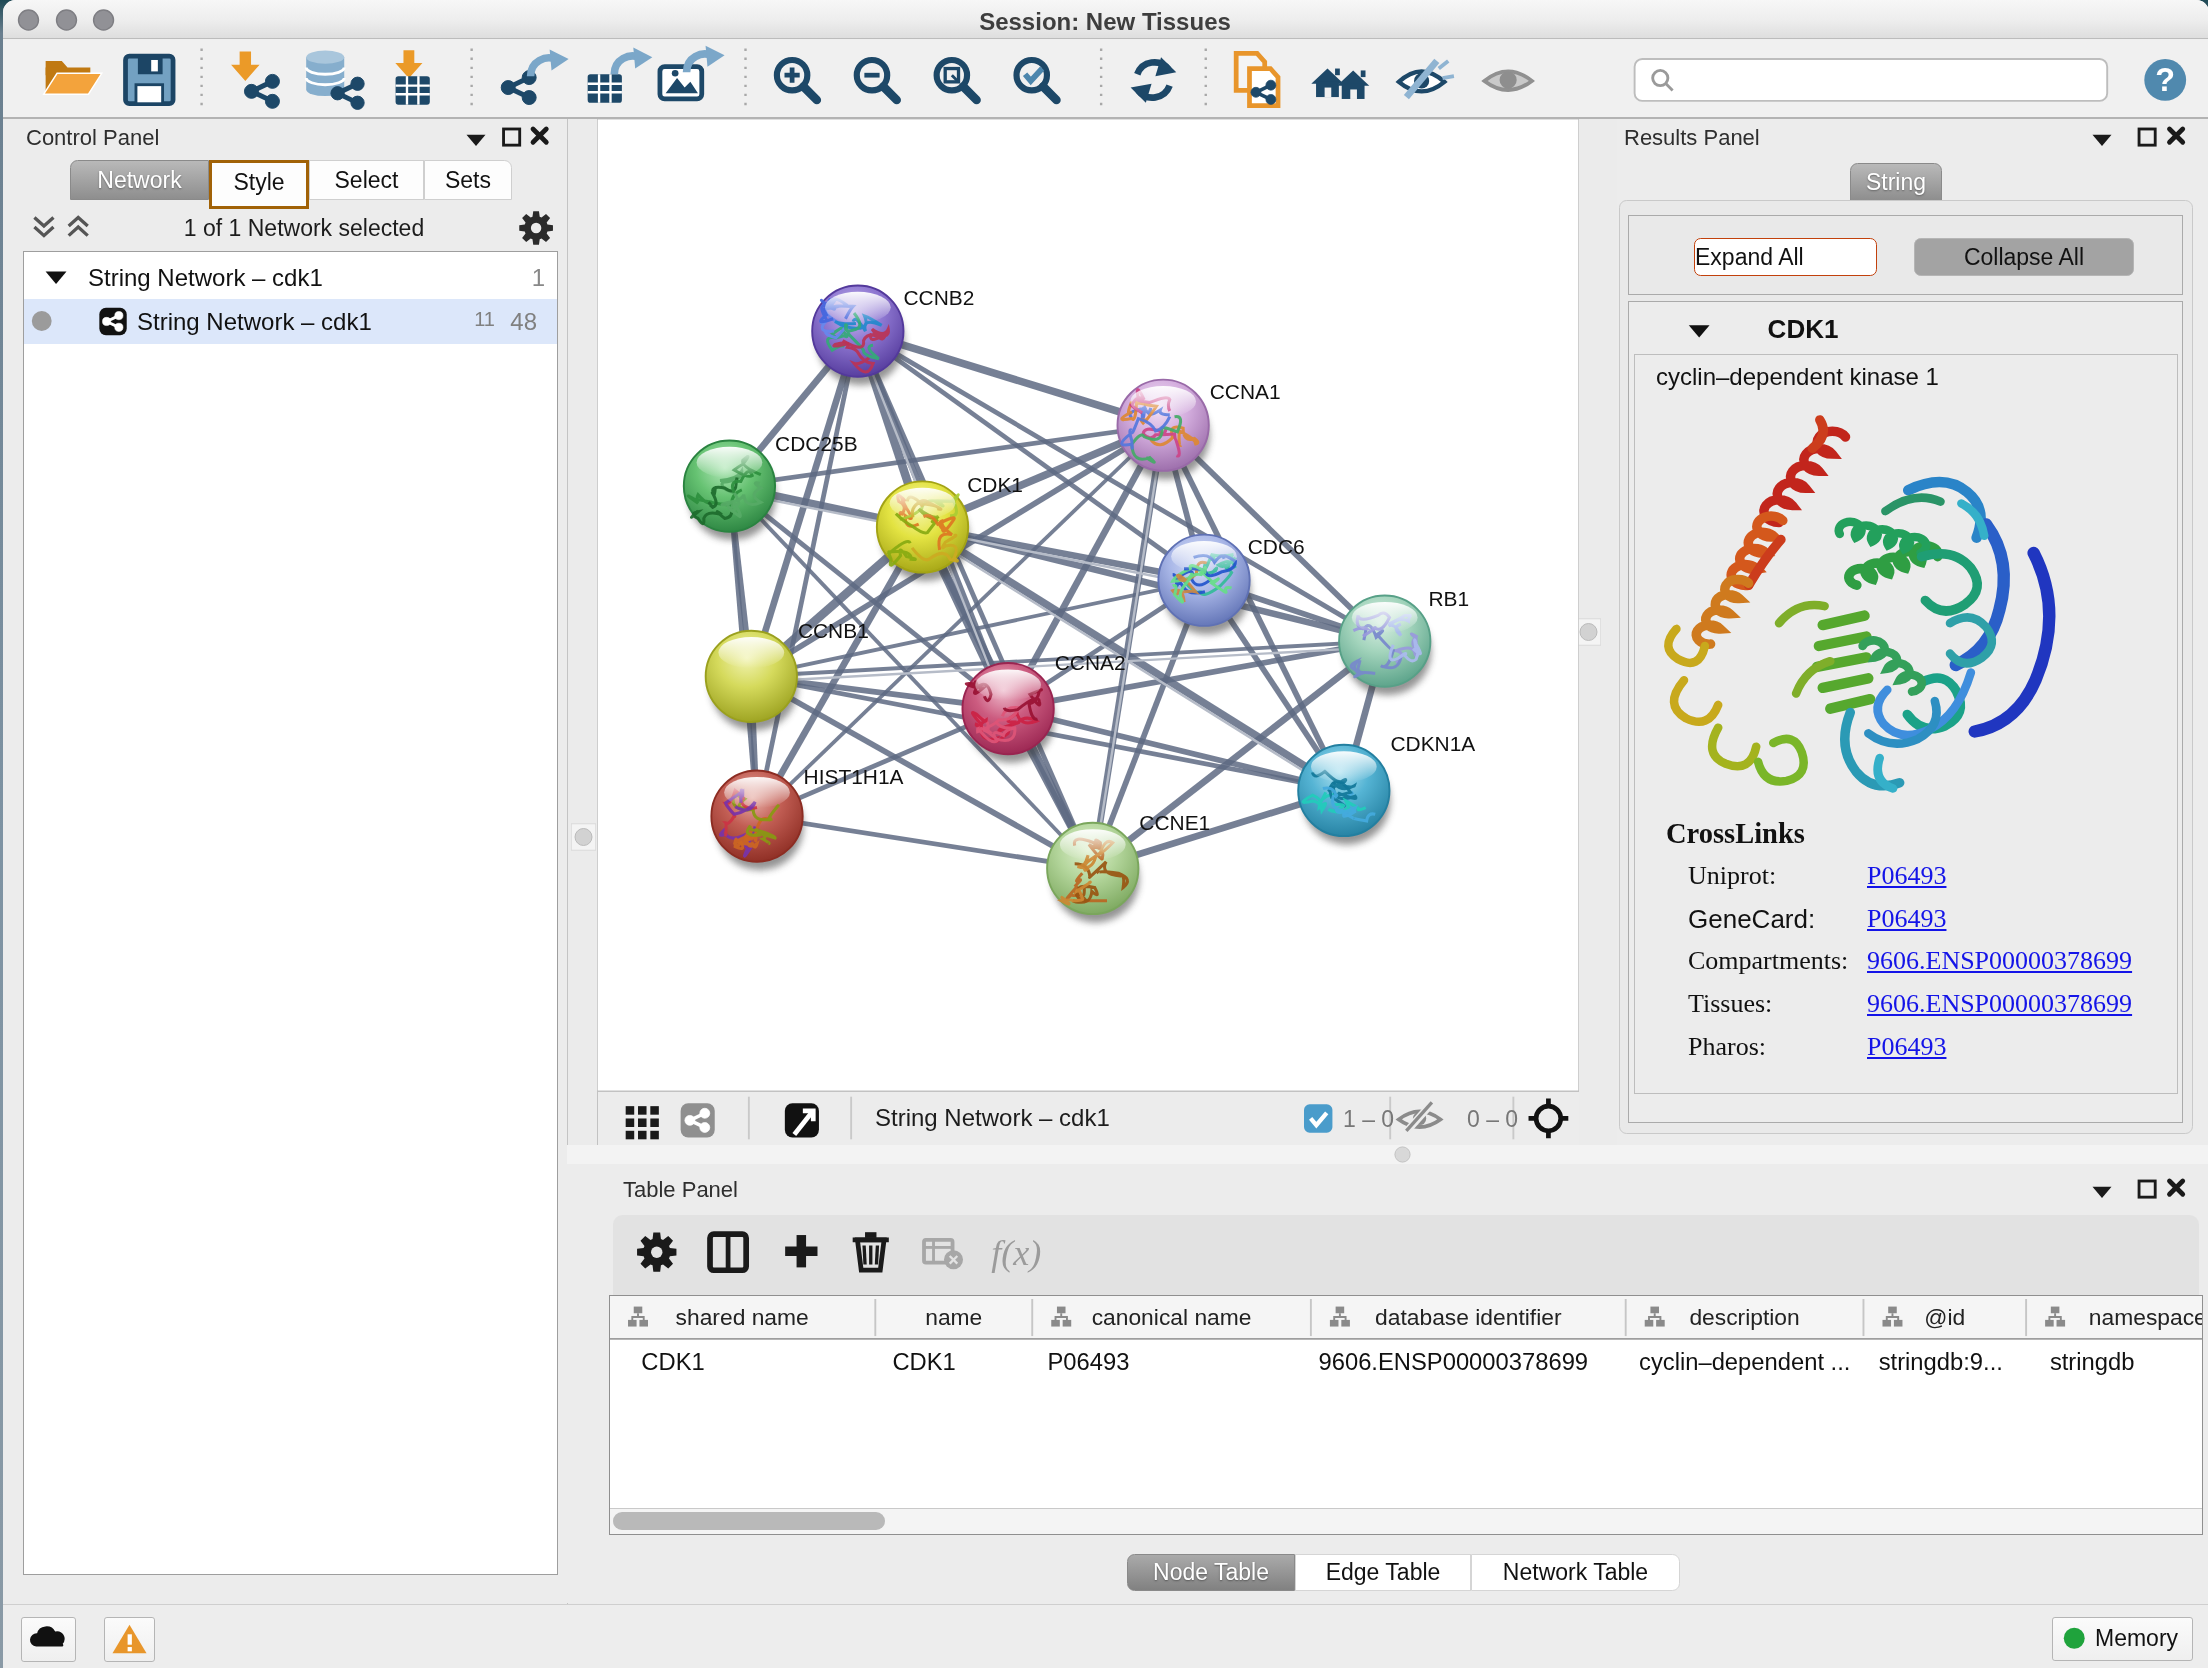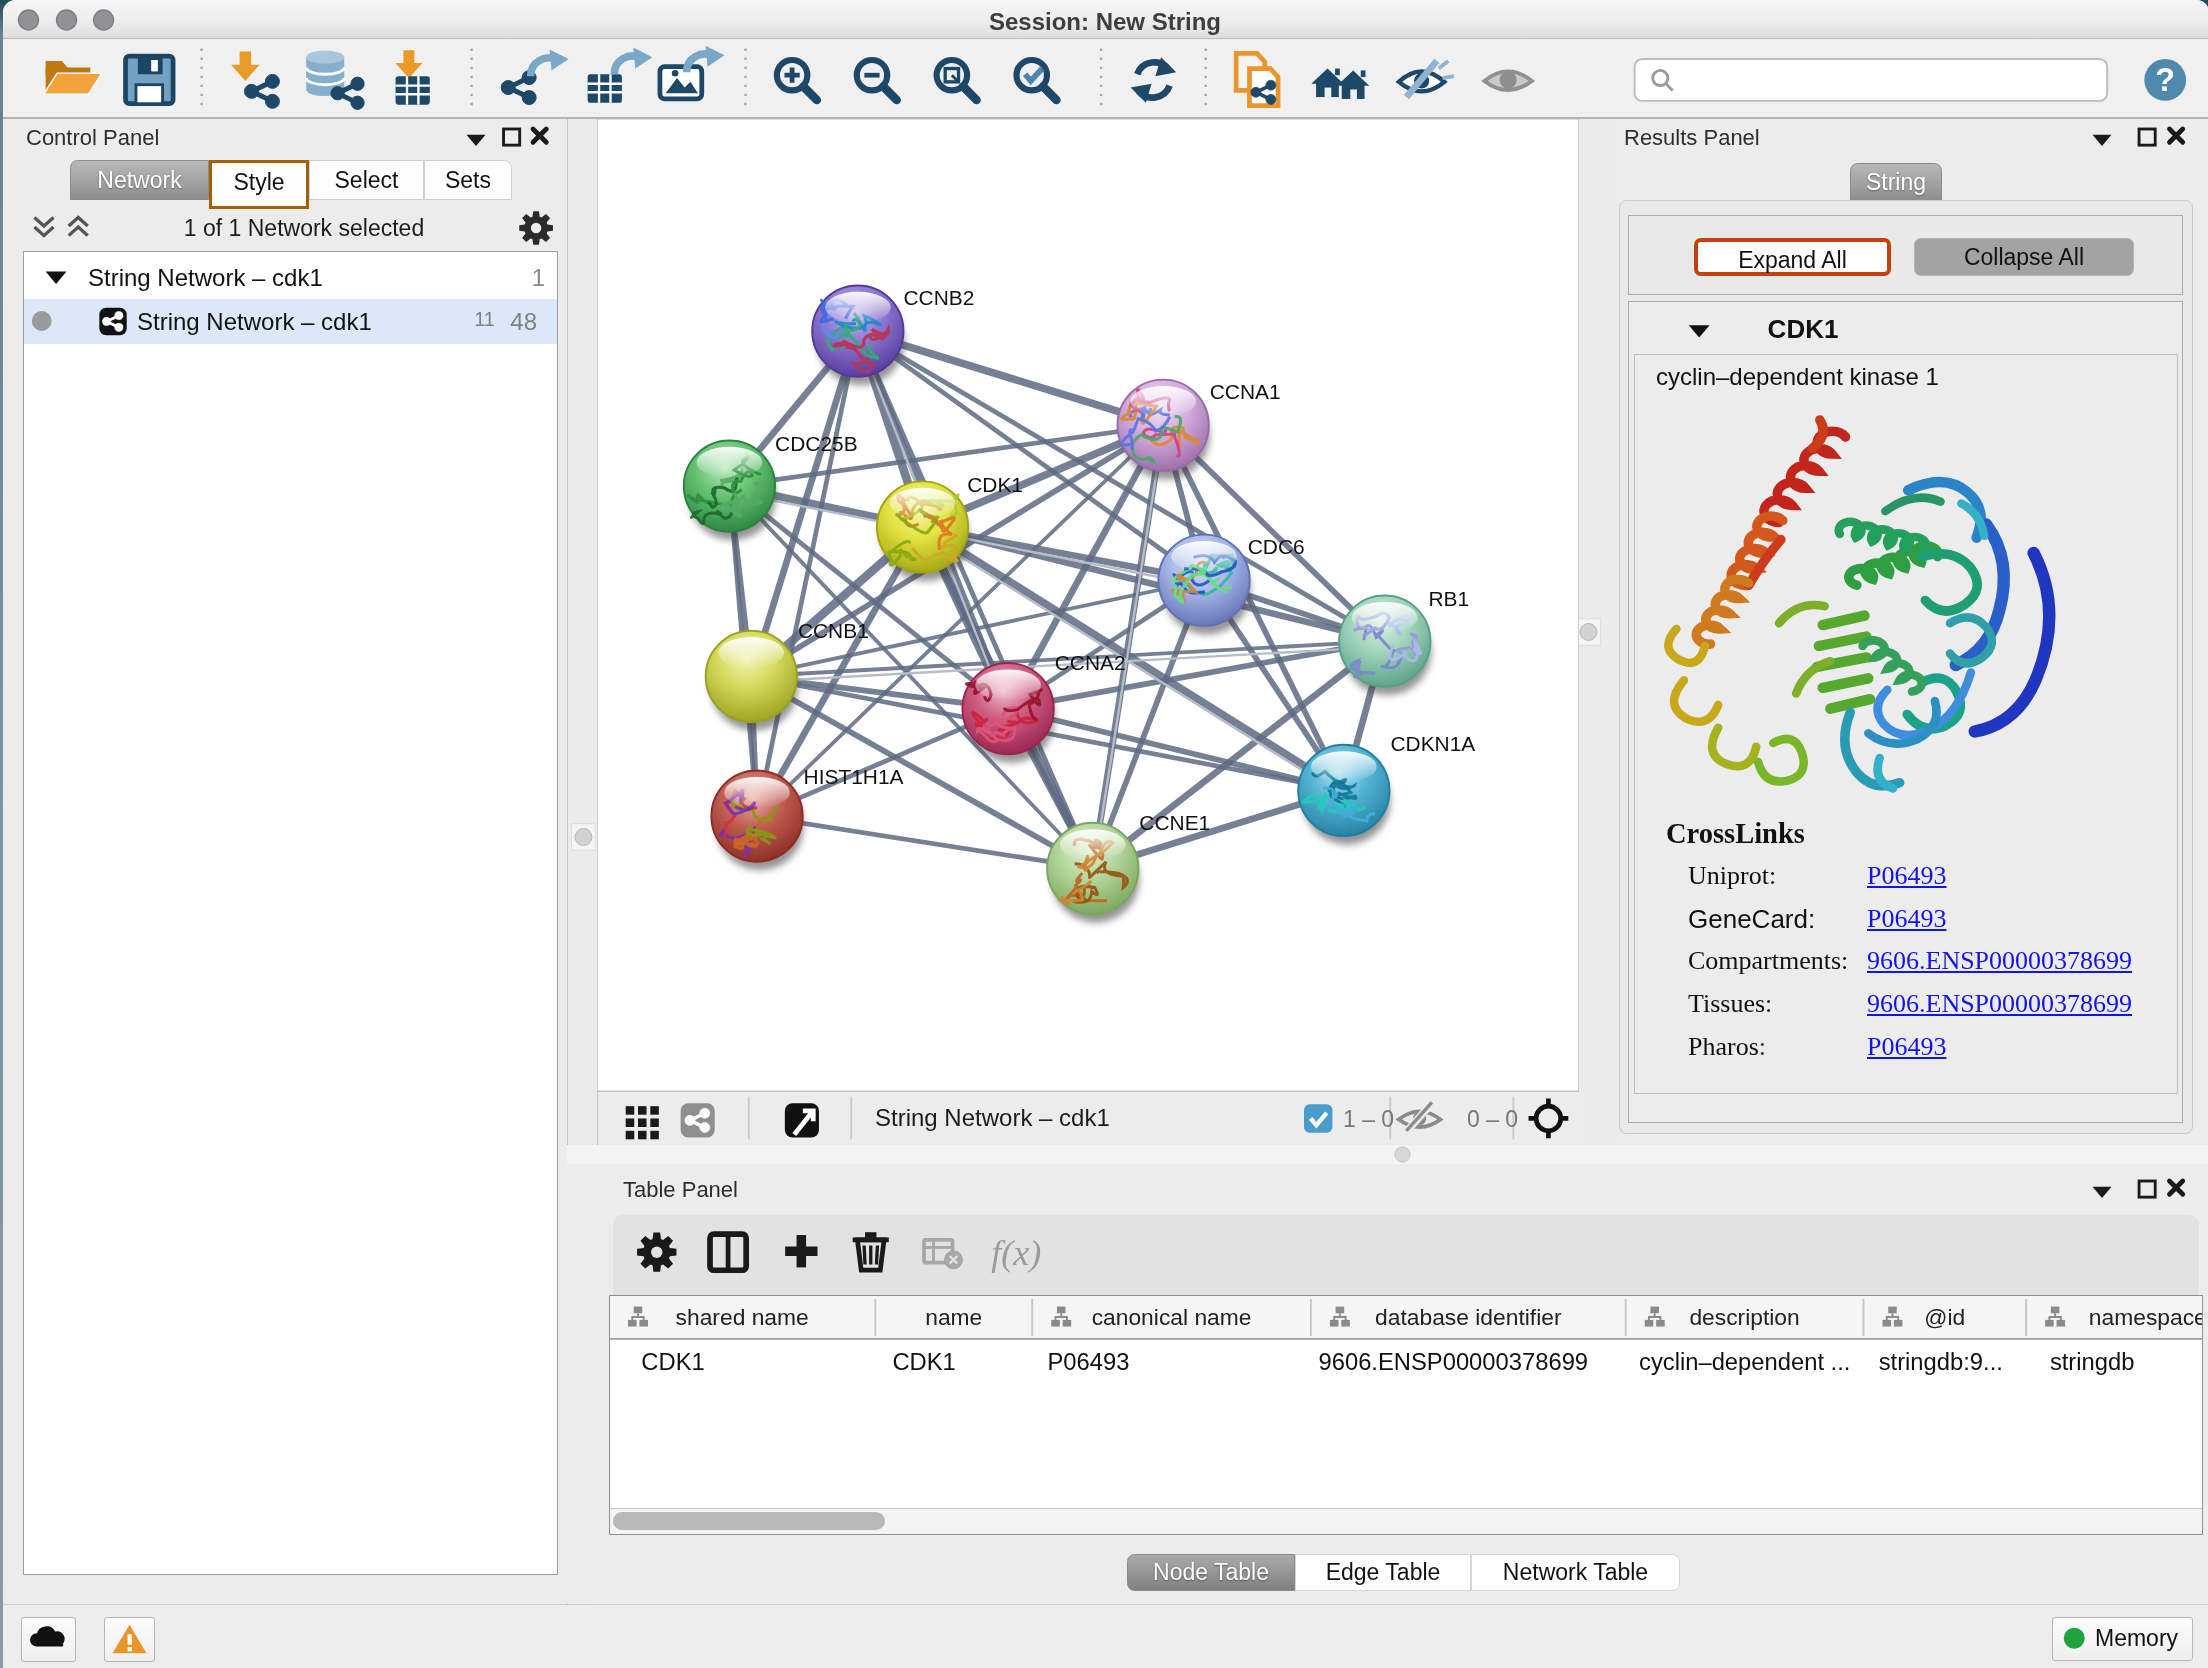--- a/index.html
+++ b/index.html
@@ -12,21 +12,21 @@
 <div id="win">
     <div id="page">
 
 <div class="abs" style="left:2.9px;top:0;width:2206px;height:39px;
   background:linear-gradient(180deg,#f7f7f7,#ededed 55%,#dedede);border-bottom:1.9px solid #bcbcbc"></div>
 <svg class="abs" style="left:0;top:0" width="133" height="39" viewBox="0 0 140 41">
  <circle cx="30" cy="21" r="10.5" fill="#919196" stroke="#7e7e83" stroke-width="1.5"></circle>
  <circle cx="70" cy="21" r="10.5" fill="#919196" stroke="#7e7e83" stroke-width="1.5"></circle>
  <circle cx="109" cy="21" r="10.5" fill="#919196" stroke="#7e7e83" stroke-width="1.5"></circle>
 </svg>
-<div class="txt" style="left:1105px;top:7.6px;transform:translateX(-50%);font-size:24px;font-weight:bold;color:#3e3e3e">Session: New String</div>
+<div class="txt" style="left:1105px;top:7.6px;transform:translateX(-50%);font-size:24px;font-weight:bold;color:#3e3e3e">Session: New Tissues</div>
 <svg class="abs" style="left:0;top:39px" width="2208" height="80" fill="none" viewBox="0 0 2322 84">
         <rect x="3" y="0" width="2319" height="84" fill="#f0f0f0"></rect>
         <line x1="3" y1="83" x2="2322" y2="83" stroke="#b3b3b3" stroke-width="2"></line>
         <line x1="212" y1="10" x2="212" y2="74" stroke="#a8a8a8" stroke-width="2.5" stroke-dasharray="2.5 7"></line>
         <line x1="496" y1="10" x2="496" y2="74" stroke="#a8a8a8" stroke-width="2.5" stroke-dasharray="2.5 7"></line>
         <line x1="784" y1="10" x2="784" y2="74" stroke="#a8a8a8" stroke-width="2.5" stroke-dasharray="2.5 7"></line>
         <line x1="1158" y1="10" x2="1158" y2="74" stroke="#a8a8a8" stroke-width="2.5" stroke-dasharray="2.5 7"></line>
         <line x1="1268" y1="10" x2="1268" y2="74" stroke="#a8a8a8" stroke-width="2.5" stroke-dasharray="2.5 7"></line>
         <g transform="translate(76,43)">
 <path d="M-28,-20 h17 l6,7 h24 v8 h-47 z" fill="#c07912"></path>
@@ -524,22 +524,22 @@
 <svg class="abs" style="left:2083px;top:125px" width="114" height="27" viewBox="0 0 120 28">
  <path d="M10,10 l20,0 -10,12 z" fill="#1a1a1a"></path>
  <rect x="59" y="4" width="17" height="17" fill="none" stroke="#1a1a1a" stroke-width="3"></rect>
  <path d="M91,4 l14,14 M105,4 l-14,14" stroke="#1a1a1a" stroke-width="5" stroke-linecap="round"></path>
 </svg>
 <div class="abs" style="left:1850px;top:163px;width:92px;height:38px;border-radius:7.6px 7.6px 0 0;
  background:linear-gradient(180deg,#b9b9b9,#8e8e8e);border:1px solid #8a8a8a;
  color:#fff;font-size:23px;text-align:center;line-height:36px;text-shadow:0 1px 1.9px #666">String</div>
 <div class="abs" style="left:1619px;top:200px;width:574px;height:934px;background:#e9e9e9;border:1.9px solid #c9c9c9;border-radius:7.6px"></div>
 <div class="abs" style="left:1628px;top:215px;width:555px;height:80px;background:#e9e9e9;border:1px solid #aaa"></div>
-<div class="abs" style="left:1694px;top:238px;width:197px;height:38px;background:#fff;border:4px solid #c2410c;border-radius:6.7px;
- font-size:23px;color:#111;text-align:center;line-height:36px">Expand All</div>
+<div class="abs" style="left:1694px;top:238px;width:183px;height:38px;background:#fff;border:1px solid #c2410c;border-radius:6.7px;
+ font-size:23px;color:#111;text-align:left;line-height:36px">Expand All</div>
 <div class="abs" style="left:1914px;top:238px;width:220px;height:38px;background:#a3a3a3;border:1px solid #b5b5b5;border-radius:6.7px;
  font-size:23px;color:#111;text-align:center;line-height:36px">Collapse All</div>
 <div class="abs" style="left:1628px;top:301px;width:555px;height:822px;background:#ececec;border:1px solid #aaa"></div>
 <svg class="abs" style="left:1683px;top:314px" width="38" height="34" viewBox="0 0 40 36">
         <path d="M6,12 l22,0 -11,13 z" fill="#111"></path>
       </svg>
 <div class="txt" style="left:1803px;top:314px;transform:translateX(-50%);font-size:26px;font-weight:bold;color:#111">CDK1</div>
 <div class="abs" style="left:1634px;top:354px;width:544px;height:740px;background:#ececec;border:1px solid #bdbdbd"></div>
 <div class="txt" style="left:1656px;top:363px;font-size:24px;color:#111">cyclin–dependent kinase 1</div>
 <svg class="abs" style="left:1636px;top:399px" width="533" height="399" fill="none" stroke-linecap="round" viewBox="0 0 560 420">

